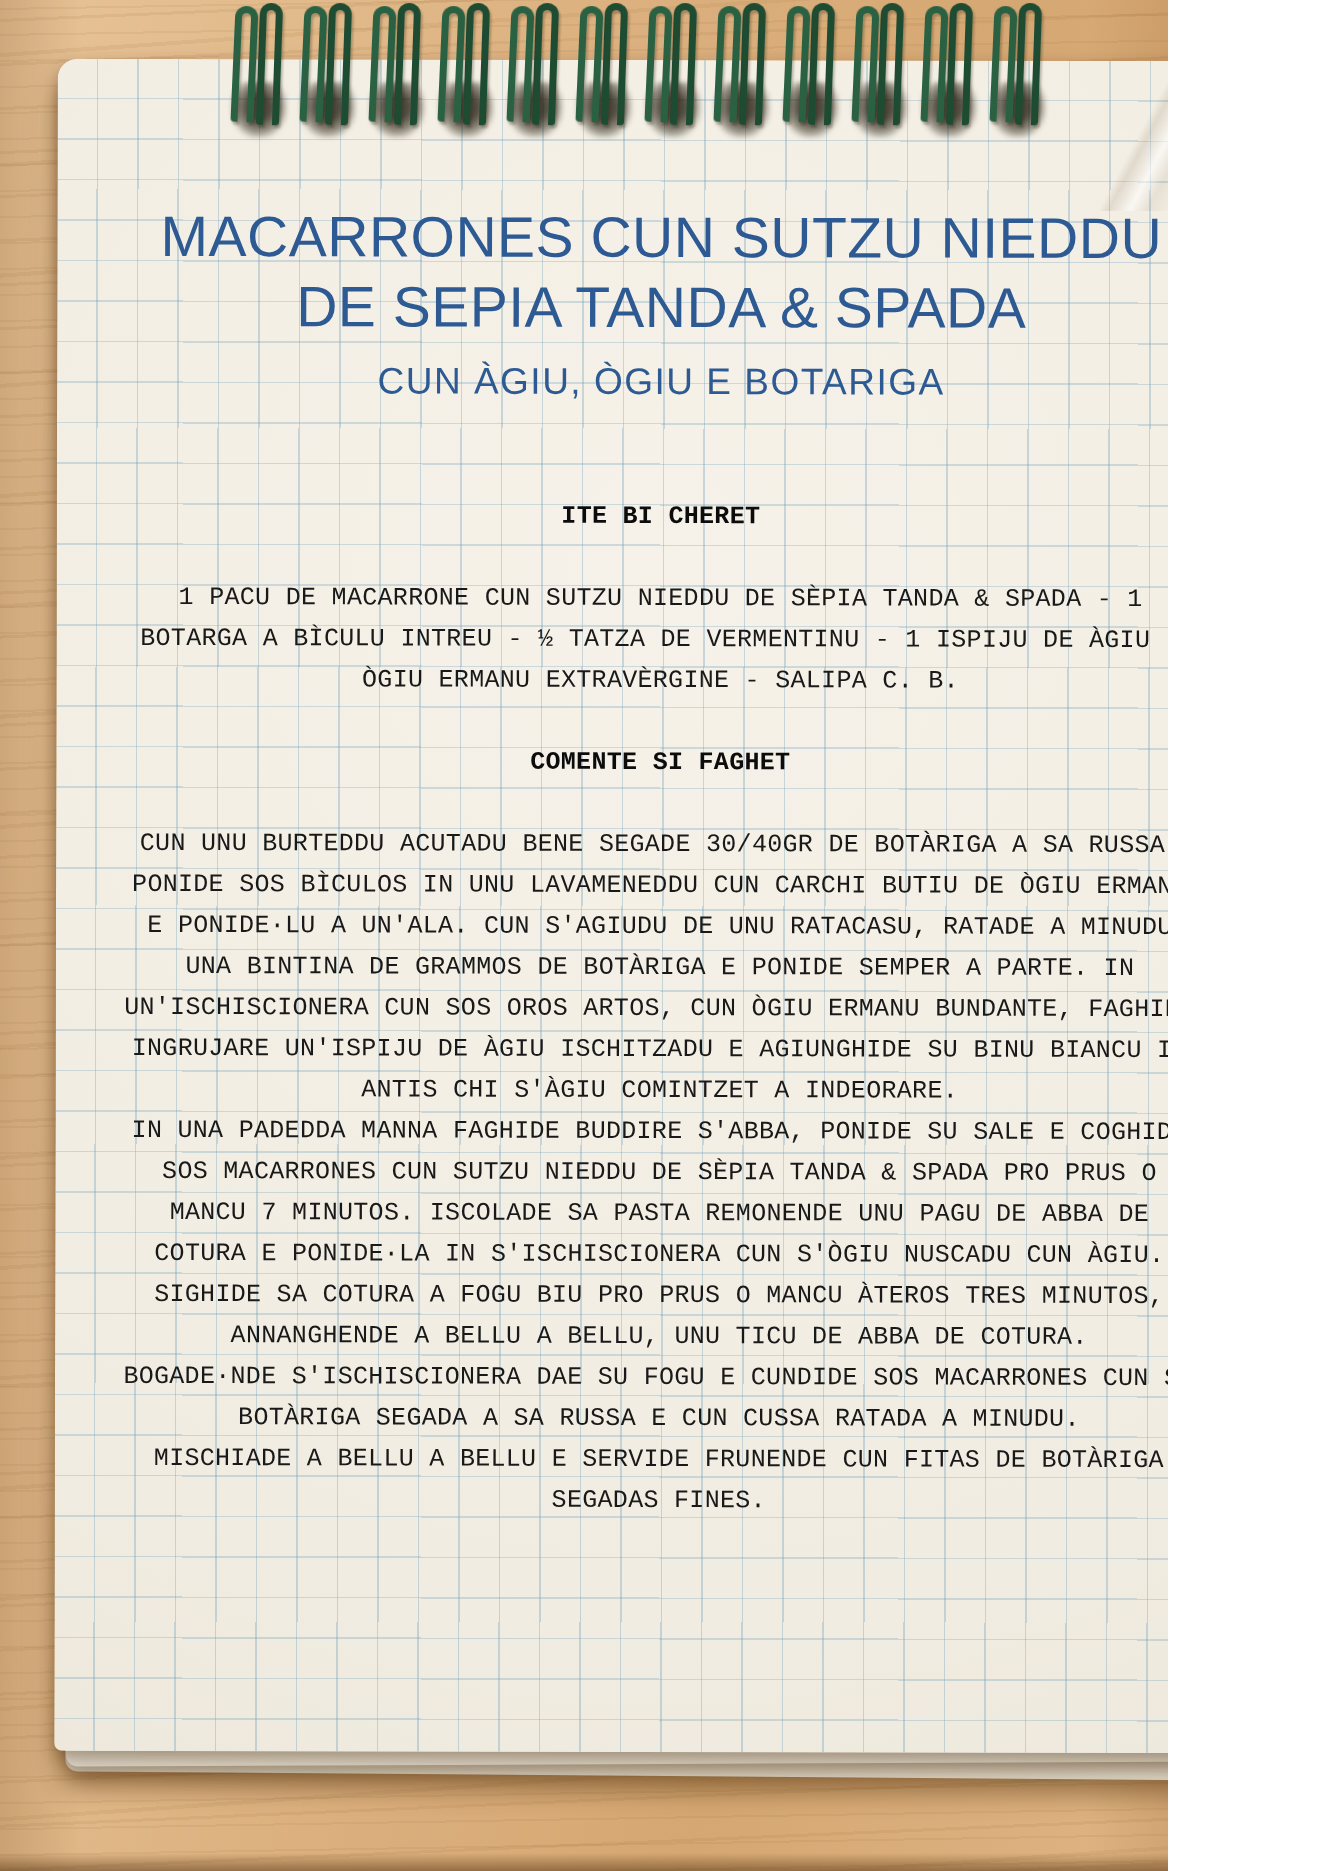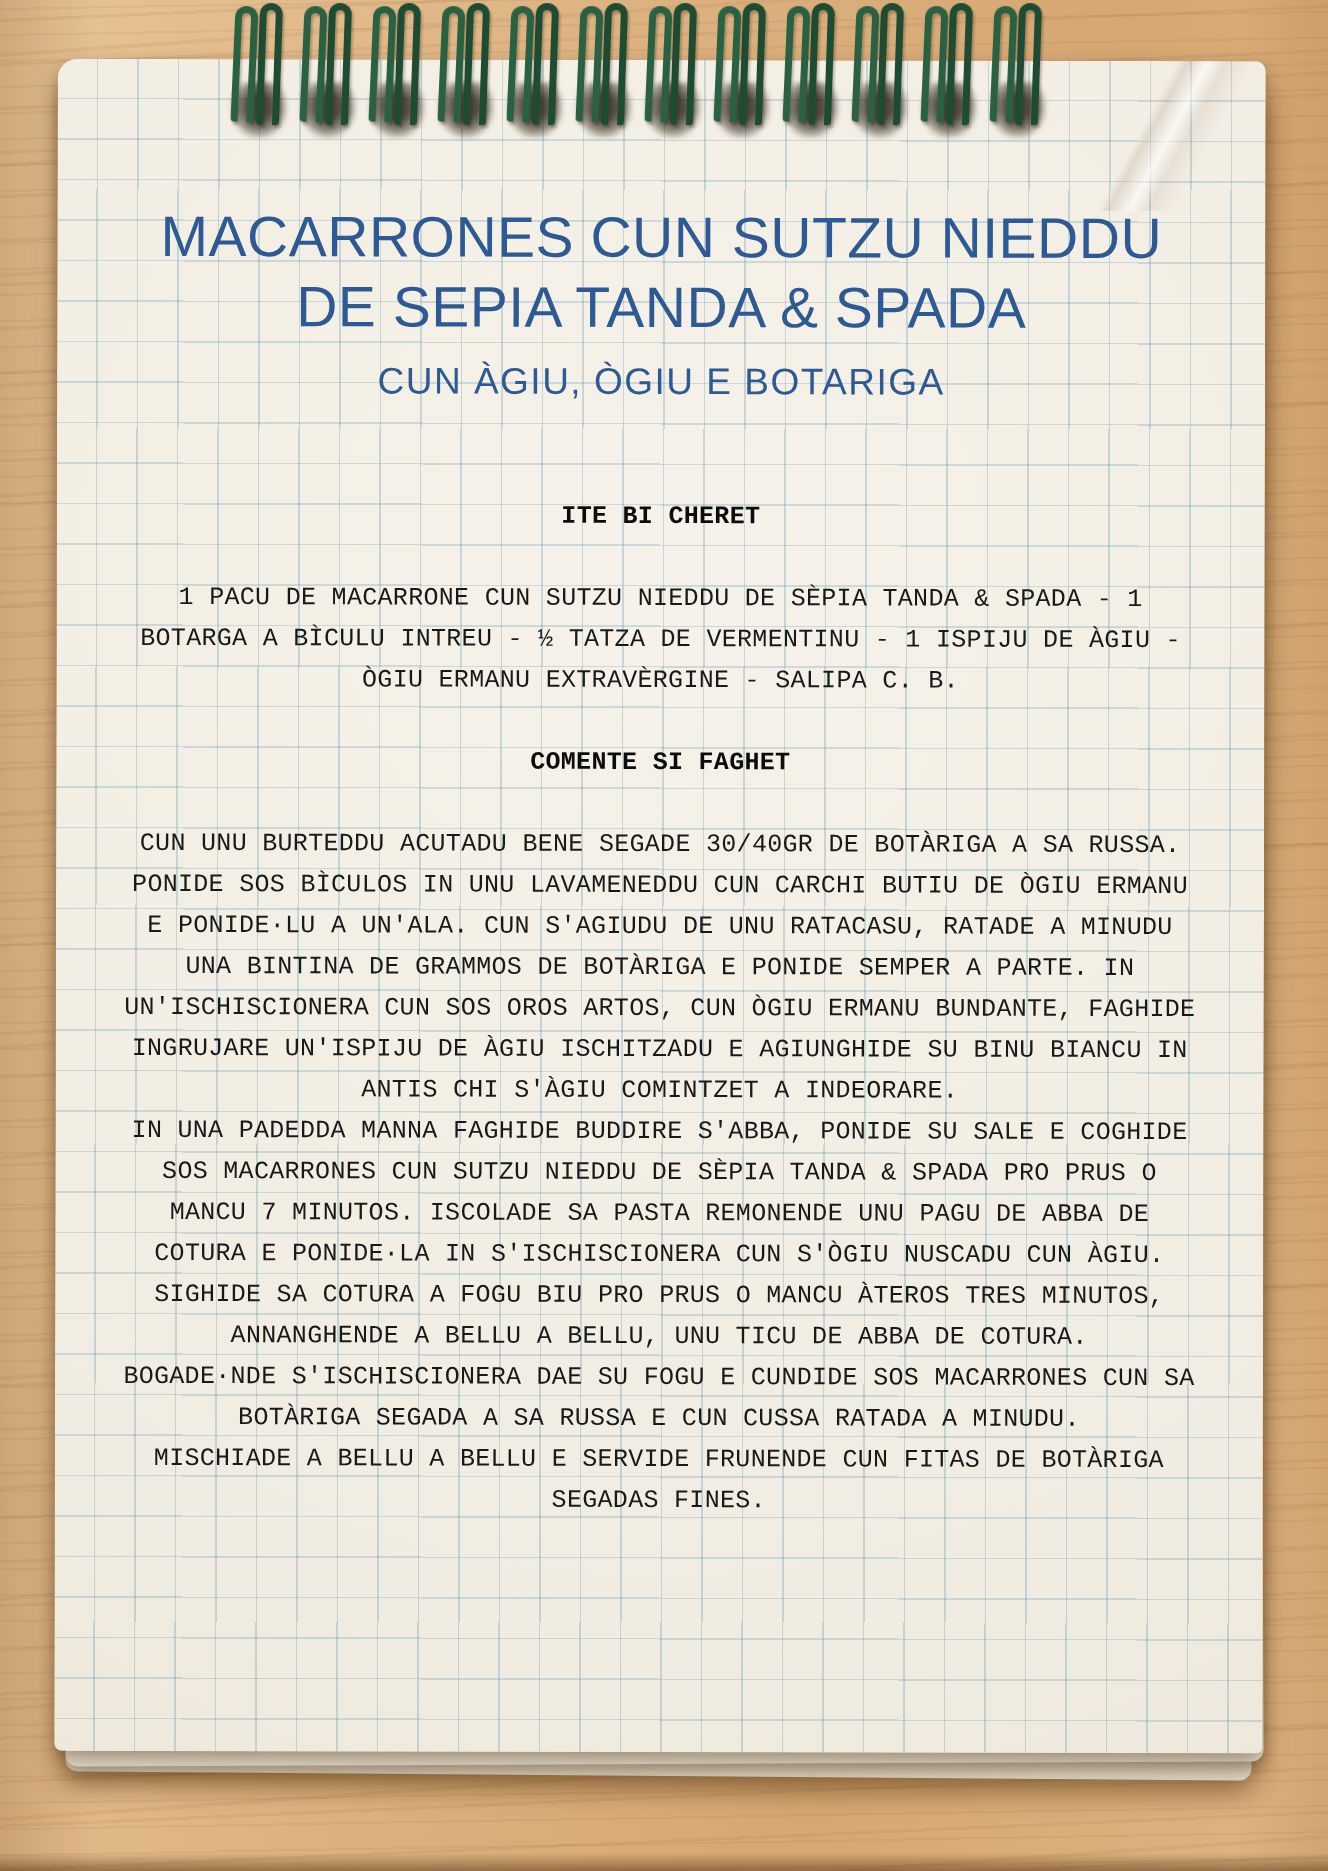--- a/index.html
+++ b/index.html
@@ -1,17 +1,17 @@
 <!DOCTYPE html>
 <html><head>
 <meta charset="utf-8">
 <style>
   html,body{margin:0;padding:0;}
   .stage{
-    position:relative;width:1328px;height:1871px;overflow:hidden;
+    position:relative;width:1168px;height:1871px;overflow:hidden;
     font-family:"Liberation Sans",sans-serif;
   }
 
   
   .wood{
     position:absolute;inset:0;
     background:
       repeating-linear-gradient(177.5deg, rgba(150,103,52,0) 0 19px, rgba(150,103,52,0.11) 19px 22px, rgba(150,103,52,0) 22px 44px),
       repeating-linear-gradient(179deg, rgba(122,82,36,0) 0 8px, rgba(122,82,36,0.08) 8px 10px, rgba(122,82,36,0) 10px 26px),
       repeating-linear-gradient(176deg, rgba(165,118,62,0) 0 53px, rgba(165,118,62,0.12) 53px 57px, rgba(165,118,62,0) 57px 110px),

